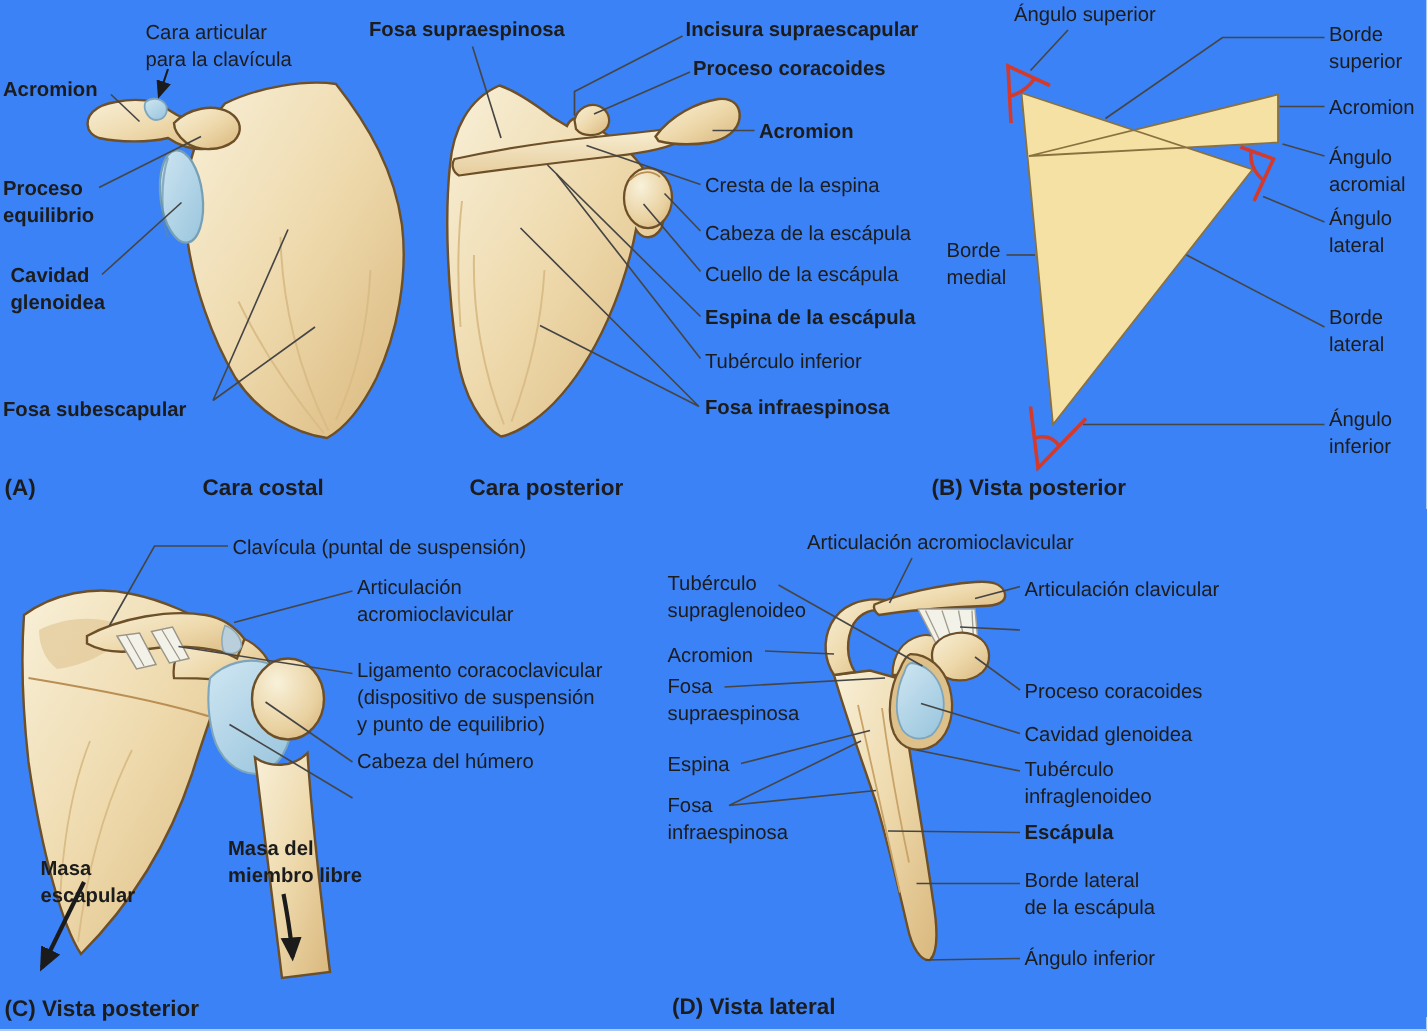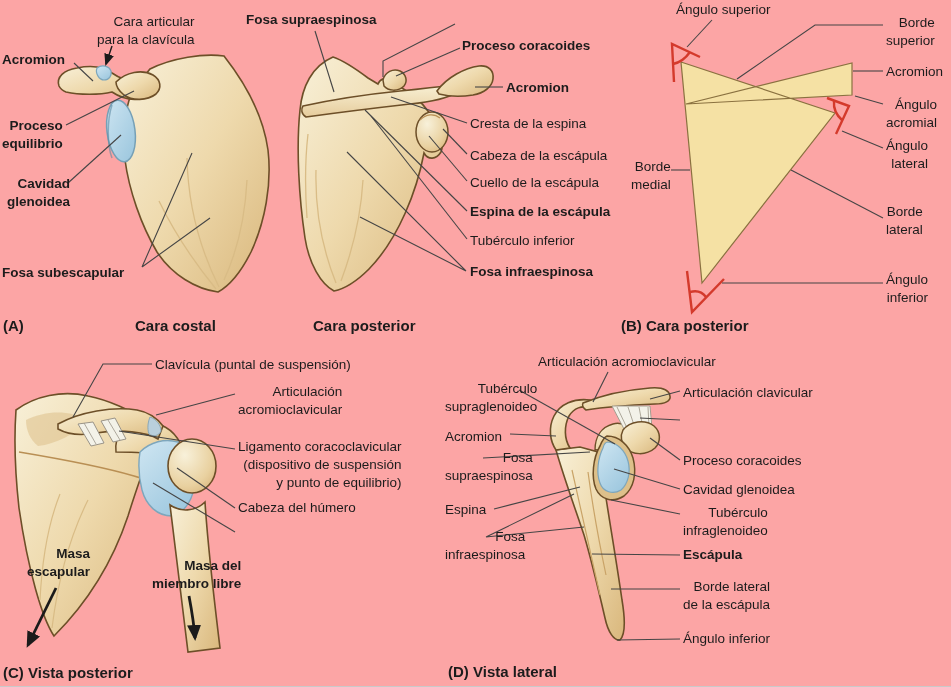--- a/index.html
+++ b/index.html
@@ -1,17 +1,17 @@
 <!DOCTYPE html>
 <html><head>
 <meta charset="utf-8">
 <style>
   html,body{margin:0;padding:0;background:#fff;}
-  #canvas{position:relative;width:951px;height:687px;background:#fca5a5;overflow:hidden;
-          font-family:"Liberation Sans",sans-serif;text-align:right;}
+  #canvas{position:relative;width:951px;height:687px;background:#3b82f6;overflow:hidden;
+          font-family:"Liberation Sans",sans-serif;}
   #art{position:absolute;left:0;top:0;}
   .lbl{position:absolute;font-size:13.5px;line-height:18px;color:#1c1c1c;
        white-space:pre-line;z-index:5;}
   .b{font-weight:bold;}
   .cap{position:absolute;font-size:15px;font-weight:bold;color:#1c1c1c;z-index:5;white-space:pre;}
   #bottom-rule{position:absolute;left:0;right:0;bottom:0;height:1px;background:#c9c9c9;}
 </style>
 </head>
 <body>
 
@@ -165,20 +165,21 @@
 <div class="lbl b" style="left:2px;top:51px">Acromion</div>
 <div class="lbl b" style="left:2px;top:117px">Proceso
 equilibrio</div>
 <div class="lbl b" style="left:7px;top:175px">Cavidad
 glenoidea</div>
 <div class="lbl b" style="left:2px;top:264px">Fosa subescapular</div>
 <div class="cap" style="left:3px;top:317px">(A)</div>
 <div class="cap" style="left:135px;top:317px">Cara costal</div>
 
 <div class="lbl b" style="left:246px;top:11px">Fosa supraespinosa</div>
+<div class="lbl b" style="left:457px;top:11px">Incisura supraescapular</div>
 <div class="lbl b" style="left:462px;top:37px">Proceso coracoides</div>
 <div class="lbl b" style="left:506px;top:79px">Acromion</div>
 <div class="lbl" style="left:470px;top:115px">Cresta de la espina</div>
 <div class="lbl" style="left:470px;top:147px">Cabeza de la escápula</div>
 <div class="lbl" style="left:470px;top:174px">Cuello de la escápula</div>
 <div class="lbl b" style="left:470px;top:203px">Espina de la escápula</div>
 <div class="lbl" style="left:470px;top:232px">Tubérculo inferior</div>
 <div class="lbl b" style="left:470px;top:263px">Fosa infraespinosa</div>
 <div class="cap" style="left:313px;top:317px">Cara posterior</div>
 
@@ -189,30 +190,30 @@
 <div class="lbl" style="left:886px;top:96px">Ángulo
 acromial</div>
 <div class="lbl" style="left:886px;top:137px">Ángulo
 lateral</div>
 <div class="lbl" style="left:631px;top:158px">Borde
 medial</div>
 <div class="lbl" style="left:886px;top:203px">Borde
 lateral</div>
 <div class="lbl" style="left:886px;top:271px">Ángulo
 inferior</div>
-<div class="cap" style="left:621px;top:317px">(B) Cara posterior</div>
+<div class="cap" style="left:621px;top:317px">(B) Vista posterior</div>
 
 <div class="lbl" style="left:238px;top:383px">Articulación
 acromioclavicular</div>
 <div class="lbl" style="left:155px;top:356px">Clavícula (puntal de suspensión)</div>
 <div class="lbl" style="left:238px;top:438px">Ligamento coracoclavicular
 (dispositivo de suspensión
 y punto de equilibrio)</div>
 <div class="lbl" style="left:238px;top:499px">Cabeza del húmero</div>
-<div class="lbl b" style="left:27px;top:545px">Masa
+<div class="lbl b" style="left:27px;top:570px">Masa
 escapular</div>
 <div class="lbl b" style="left:152px;top:557px">Masa del
 miembro libre</div>
 <div class="cap" style="left:3px;top:664px">(C) Vista posterior</div>
 
 <div class="lbl" style="left:538px;top:353px">Articulación acromioclavicular</div>
 <div class="lbl" style="left:445px;top:380px">Tubérculo
 supraglenoideo</div>
 <div class="lbl" style="left:445px;top:428px">Acromion</div>
 <div class="lbl" style="left:445px;top:449px">Fosa

